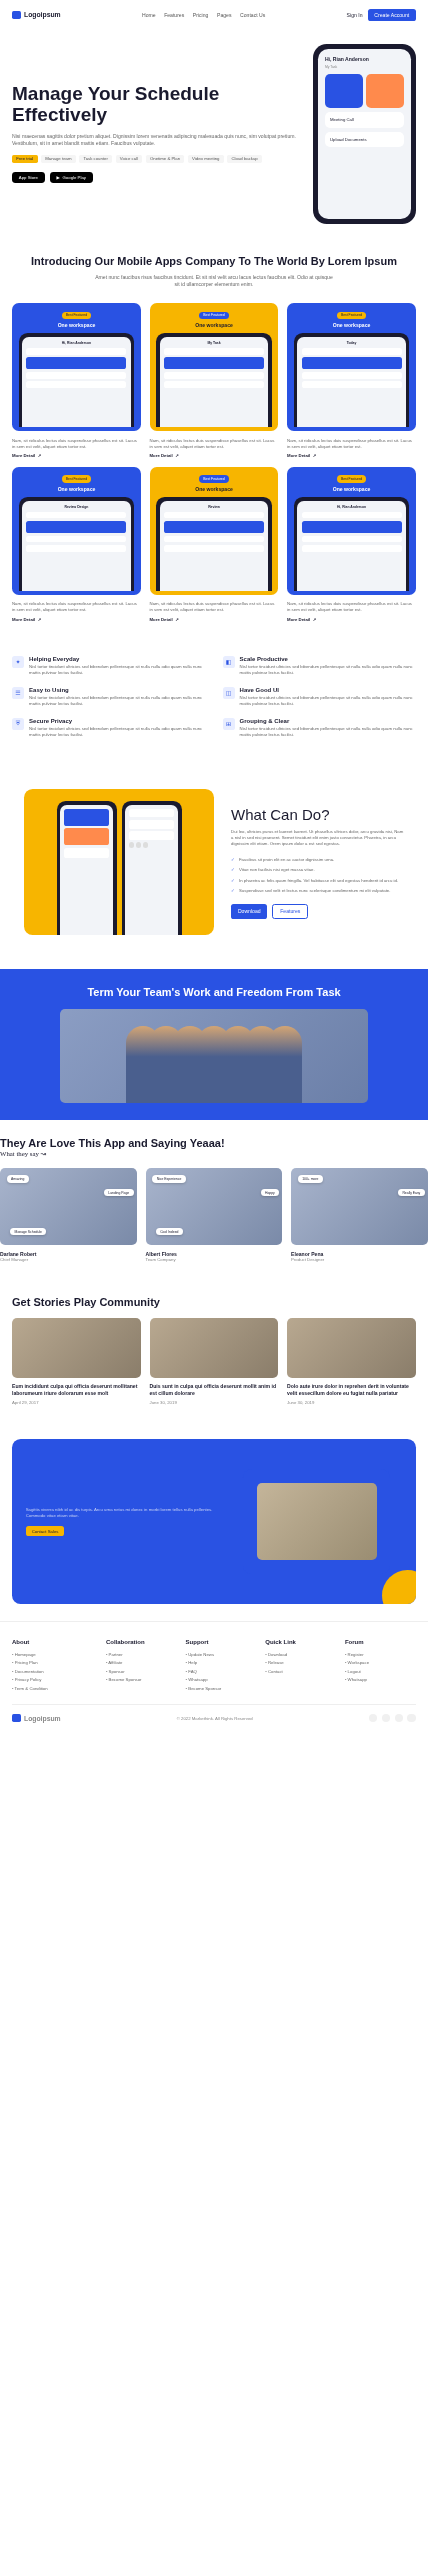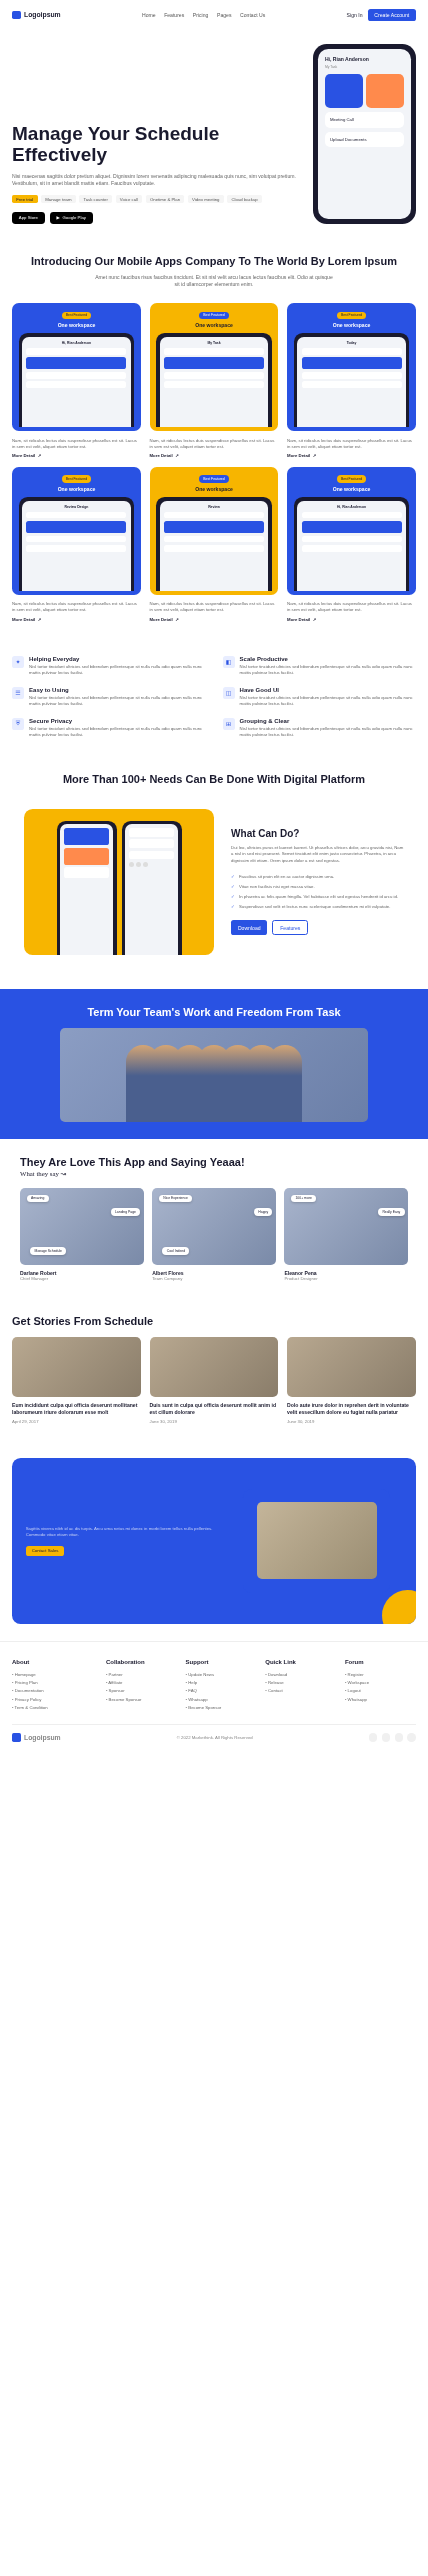--- a/index.html
+++ b/index.html
@@ -5,21 +5,21 @@
 *{margin:0;padding:0;box-sizing:border-box;font-family:-apple-system,BlinkMacSystemFont,'Segoe UI',sans-serif}
 body{background:#fff;color:#1a1a2e;font-size:6px;width:428px}
 .nav{display:flex;align-items:center;justify-content:space-between;padding:8.6px 12px}
 .logo{display:flex;align-items:center;gap:3.4px;font-weight:700;font-size:6.8px}
 .logo-icon{width:8.6px;height:8.6px;background:#2952e3;border-radius:1.7px}
 .nav-links{display:flex;gap:8.6px;font-size:5.1px;color:#555}
 .nav-actions{display:flex;gap:5.1px;align-items:center;font-size:5.1px}
 .btn-primary{background:#2952e3;color:#fff;padding:3.4px 6.8px;border-radius:2.6px;font-size:5.1px;border:none;cursor:pointer}
 .btn-outline{background:#fff;border:0.9px solid #2952e3;color:#2952e3;padding:3.4px 6.8px;border-radius:2.6px;font-size:5.1px;cursor:pointer}
 .btn-yellow{background:#f7b500;color:#1a1a2e;padding:2.6px 6px;border-radius:2.6px;font-size:4.3px;border:none;cursor:pointer}
-.hero{display:flex;gap:12px;padding:13.7px 12px;align-items:flex-end}
+.hero{display:flex;gap:12px;padding:13.7px 12px;align-items:center}
 .hero-left{flex:1}
 .hero h1{font-size:19px;font-weight:800;line-height:1.1;margin-bottom:6.8px}
 .hero p{font-size:5.1px;color:#666;line-height:1.5;margin-bottom:6.8px}
 .tags{display:flex;flex-wrap:wrap;gap:3.4px;margin-bottom:8.6px}
 .tag{font-size:4.3px;padding:1.7px 4.3px;border-radius:1.7px;background:#f5f5f5;color:#555}
 .tag.yellow{background:#f7b500;color:#1a1a2e}
 .store-btns{display:flex;gap:5.1px}
 .store-btn{background:#000;color:#fff;padding:3.4px 6.8px;border-radius:3.4px;font-size:4.3px;display:flex;align-items:center;gap:2.6px}
 .phone{width:103px;height:180px;background:#1a1a2e;border-radius:13.7px;padding:5.1px;position:relative}
 .phone-screen{background:#f2f4f8;border-radius:10.3px;height:100%;padding:6.8px;overflow:hidden}
@@ -45,32 +45,32 @@
 .more-link{display:flex;align-items:center;gap:2.6px;font-size:4.3px;font-weight:600;margin-top:3.4px;color:#1a1a2e}
 .benefits{display:grid;grid-template-columns:1fr 1fr;gap:10.3px 17px;padding:17px 12px}
 .benefit{display:flex;gap:5.1px}
 .benefit-icon{width:12px;height:12px;background:#e8edff;border-radius:2.6px;flex-shrink:0;display:flex;align-items:center;justify-content:center;color:#2952e3;font-size:6px}
 .benefit h3{font-size:6px;font-weight:700;margin-bottom:2.6px}
 .benefit p{font-size:4.3px;color:#666;line-height:1.4}
 .platform{display:flex;gap:17px;padding:17px 12px;align-items:center}
 .platform-phones{flex:1;background:#f7b500;border-radius:8.6px;padding:12px 8.6px 0;display:flex;gap:5.1px;justify-content:center;height:146px;overflow:hidden}
 .platform-phone{width:60px;background:#1a1a2e;border-radius:8.6px 8.6px 0 0;padding:3.4px 3.4px 0}
 .platform-right{flex:1}
-.platform h3{font-size:10px;font-weight:700;margin-bottom:6px}
+.platform h3{font-size:15px;font-weight:400;margin-bottom:6px}
 .platform p{font-size:4.3px;color:#666;line-height:1.5;margin-bottom:6.8px}
 .platform ul{list-style:none;margin-bottom:8.6px}
 .platform li{font-size:4.3px;color:#666;padding:2.6px 0;display:flex;gap:4.3px}
 .platform li:before{content:"✓";color:#2952e3}
 .platform-btns{display:flex;gap:5.1px}
 .banner{background:#2952e3;padding:17px 12px;text-align:center;position:relative;overflow:hidden}
 .banner h2{color:#fff;font-size:11px;font-weight:800;margin-bottom:10.3px}
 .banner-img{height:94px;background:linear-gradient(135deg,#8b9dc3,#6b7fa8);border-radius:5.1px;margin:0 auto;max-width:308px;display:flex;align-items:flex-end;justify-content:center}
 .people{display:flex;gap:-3.4px}
 .person-shape{width:34px;height:77px;background:linear-gradient(180deg,#d4a574 0%,#4a5f8e 40%);border-radius:17px 17px 0 0;margin:0 -5.1px}
-.testimonials{padding:17px 20px}
+.testimonials{padding:17px 0}
 .testimonials h2{font-size:11px;font-weight:800;margin-bottom:1.7px}
 .script{font-family:cursive;font-size:6.8px;margin-bottom:10.3px}
 .test-grid{display:grid;grid-template-columns:repeat(3,1fr);gap:8.6px}
 .test-card{position:relative}
 .test-img{height:77px;background:linear-gradient(135deg,#a8b4cc,#7a8aa8);border-radius:5.1px;margin-bottom:5.1px;position:relative}
 .test-tag{position:absolute;background:#fff;padding:1.7px 4.3px;border-radius:6.8px;font-size:3.4px;box-shadow:0 0.9px 2.6px rgba(0,0,0,0.2)}
 .test-tag.t1{top:6.8px;left:6.8px}
 .test-tag.t2{top:20.5px;right:3.4px}
 .test-tag.t3{bottom:10.3px;left:10.3px}
 .test-name{font-size:5.1px;font-weight:700}
@@ -304,21 +304,20 @@
     <div class="benefit">
     <div class="benefit-icon">⊞</div>
     <div>
         <h3>Grouping &amp; Clear</h3>
     <p>Nisl tortor tincidunt ultricies sed bibendum pellentesque sit nulla nulla odio quam nulla nunc mattis pulvinar lectus facilisi.</p>
       </div>
   </div>
   </section>
 
 <section class="section">
-  <h2>More Than 100+ Needs Can Be Done With Digital Platform</h2>
   <div class="platform">
     <div class="platform-phones">
       <div class="platform-phone">
           <div class="mini-screen" style="height:100%;border-radius:6.8px 6.8px 0 0">
             <div class="mini-card blue" style="height:17px"></div>
             <div class="mini-card orange" style="height:17px;margin-top:2.6px"></div>
             <div class="mini-card" style="height:10.3px;margin-top:2.6px"></div>
           </div>
         </div>
       <div class="platform-phone">
@@ -393,21 +392,21 @@
           <span class="test-tag t1">100+ more</span>
           <span class="test-tag t2">Really Easy</span>
         </div>
     <div class="test-name">Eleanor Pena</div>
     <div class="test-role">Product Designer</div>
   </div>
     </div>
 </section>
 
 <section class="stories">
-  <h2>Get Stories From Schedule</h2>
+  <h2>Get Stories Play Community</h2>
   <div class="story-grid" id="story-grid">
       <div class="story-card">
     <div class="story-img"></div>
     <div class="story-title">Eum incididunt culpa qui officia deserunt mollitanet laborumeum iriure dolorarum esse molt</div>
     <div class="story-date">April 29, 2017</div>
   </div>
       <div class="story-card">
     <div class="story-img"></div>
     <div class="story-title">Duis sunt in culpa qui officia deserunt mollit anim id est cillum dolorare</div>
     <div class="story-date">June 30, 2019</div>

